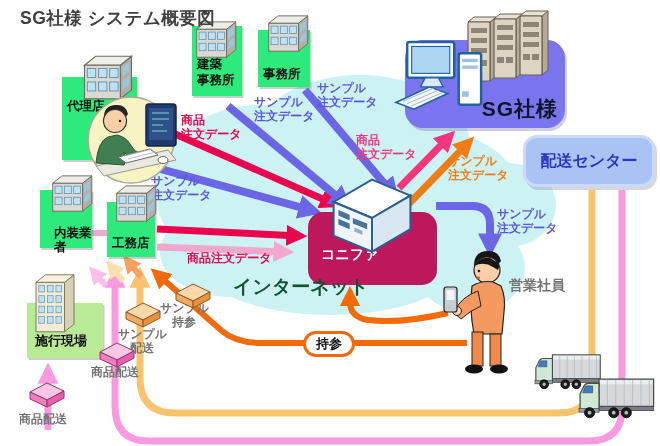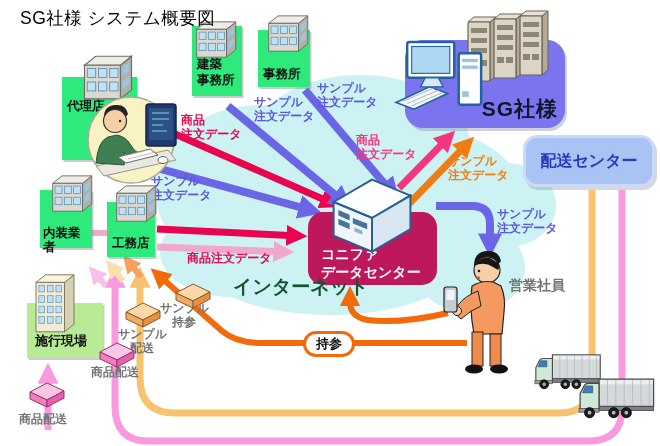--- a/index.html
+++ b/index.html
@@ -21,21 +21,21 @@
   #node-dc .l2{position:absolute;left:13px;top:52px;font-size:14px;}
   .fl{position:absolute;z-index:3;font-weight:bold;font-size:12px;line-height:1.15;white-space:nowrap;}
   .fl span{display:block;}
   .cRed{color:#e8054e}.cBlue{color:#5a57dd}.cPink{color:#f4367e}
   .cOrange{color:#f07d14}.cNet{color:#14532d;font-size:19px;}.cBlack{color:#737373}
   .ctr{text-align:center;}
   .badge{position:absolute;z-index:3;background:#fff;font-weight:bold;color:#111;
          display:flex;align-items:center;justify-content:center;white-space:nowrap;}
   #badge-jisan{left:303px;top:331px;width:46px;height:20px;border:3px solid #f26a0a;border-radius:13px;font-size:13px;}
   #badge-keitai{left:353px;top:309px;width:96px;height:19px;border:2.5px solid #4a4a4a;border-radius:12px;font-size:11.5px;}
-  #title{position:absolute;left:20px;top:6px;z-index:5;font-size:17.5px;font-weight:normal;color:#000000;letter-spacing:.5px;}
+  #title{position:absolute;left:20px;top:6px;z-index:5;font-size:17.5px;font-weight:bold;color:#404040;letter-spacing:.5px;}
 </style>
 </head>
 <body>
 
 <div id="stage">
 
   <svg id="bg" class="layer" viewBox="0 0 660 446">
     <defs>
       <marker id="mB" viewBox="0 0 10 10" refX="6.5" refY="5" markerWidth="3" markerHeight="3" orient="auto" markerUnits="strokeWidth">
           <path d="M0 0L10 5L0 10z" fill="#6a66e6"></path>
@@ -187,37 +187,36 @@
     <span class="lbl" style="top:22px;">代理店</span>
   </div>
   <div class="node gbox" style="left:192px;top:26px;width:50px;height:70px;font-size:12px;">
     <span class="lbl" style="top:31px;">建築</span>
     <span class="lbl" style="top:47px;">事務所</span>
   </div>
   <div class="node gbox" style="left:258px;top:30px;width:52px;height:57px;font-size:12px;">
     <span class="lbl" style="top:37px;">事務所</span>
   </div>
   <div class="node gbox" style="left:40px;top:190px;width:52px;height:58px;font-size:11.5px;">
-    <span class="lbl" style="top:36px;left:3px;">内装業者</span>
+    <span class="lbl" style="top:36px;left:14px;">内装業者</span>
   </div>
   <div class="node gbox" style="left:107px;top:202px;width:48px;height:55px;font-size:12px;">
     <span class="lbl" style="top:34px;">工務店</span>
   </div>
   <div class="node" id="node-genba" style="left:27px;top:303px;width:76px;height:55px;font-size:13px;">
     <span style="position:absolute;left:8px;top:29px;">施行現場</span>
   </div>
   <div class="node" id="node-sg" style="left:405px;top:40px;width:160px;height:88px;">
     <span class="lbl">SG社様</span>
   </div>
   <div class="node" id="node-haiso" style="left:523px;top:135px;width:126px;height:46px;">
     <span>配送センター</span>
   </div>
   <div class="node" id="node-dc" style="left:308px;top:212px;width:129px;height:73px;">
     <span class="l1">コニファ</span>
-    <span class="l2">データセンター</span>
   </div>
 
   <div class="badge" id="badge-jisan">持参</div>
 
   <div class="fl cRed" style="left:181px;top:114px;">
       <span>商品</span>
       <span>注文データ</span>
     </div>
   <div class="fl cBlue" style="left:254px;top:96px;">
       <span>サンプル</span>

